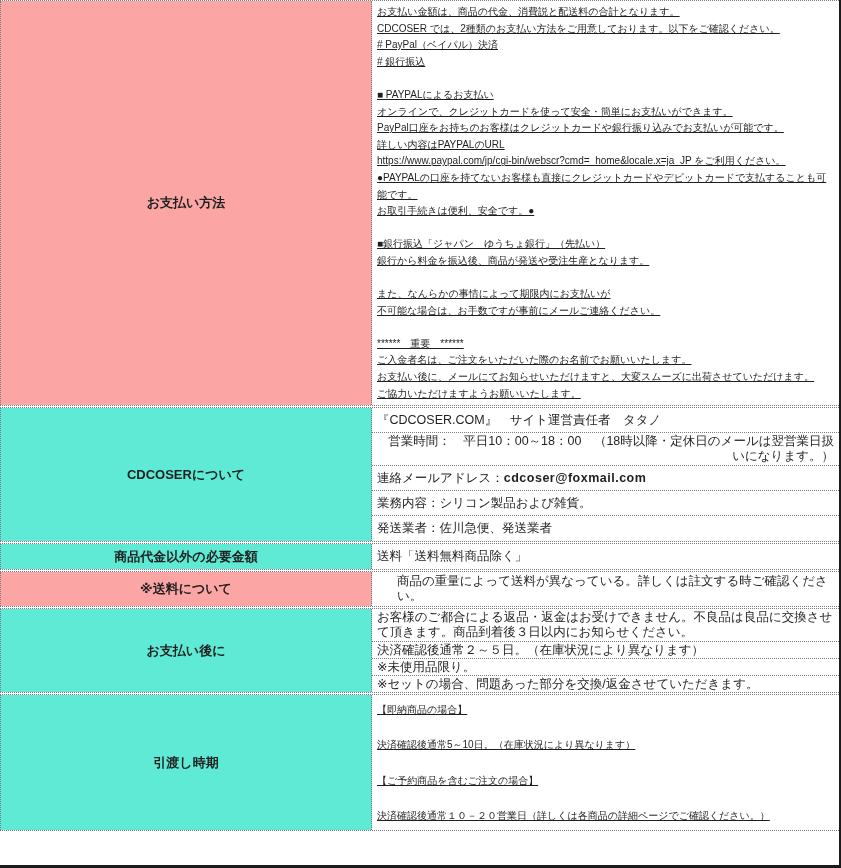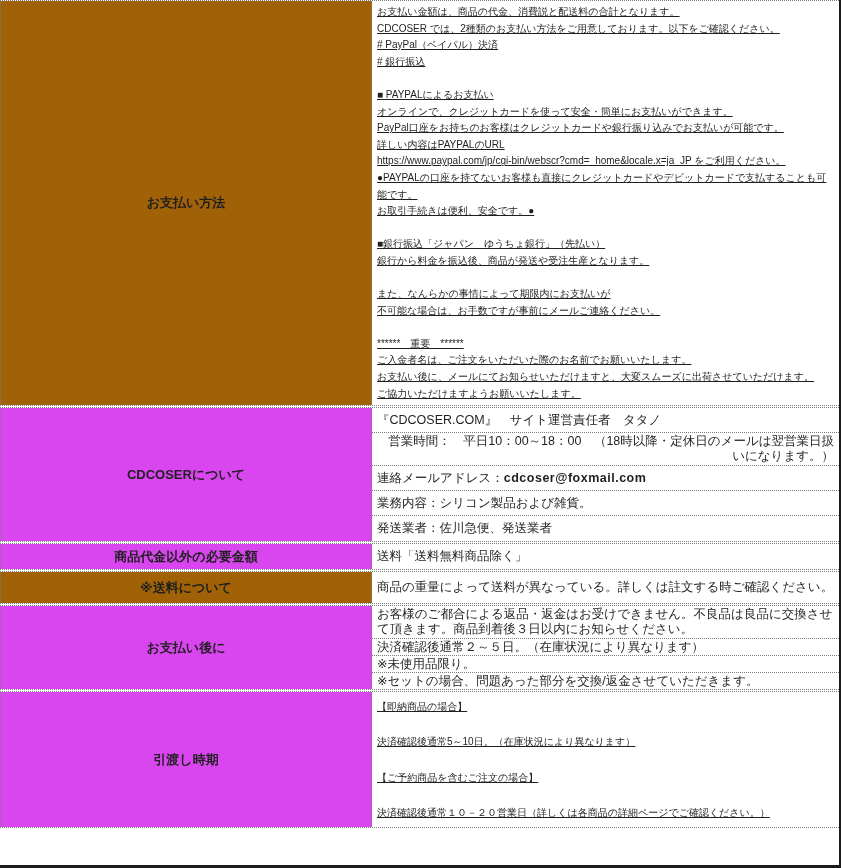--- a/index.html
+++ b/index.html
@@ -10,39 +10,39 @@
     border-bottom:3px solid #1b1b1b;
     font-family:"Liberation Sans","DejaVu Sans",sans-serif;
     color:#1f1f1f; overflow:hidden;
   }
   .row { display:flex; align-items:stretch; border-top:1px dotted #7d7d7d; border-bottom:1px dotted #7d7d7d; margin-top:1px; background:#ffffff; }
   .row:first-child { margin-top:0; }
   .rowheader {
     width:372px; flex:none; box-sizing:border-box;
     display:flex; align-items:center; justify-content:center;
     text-align:center; font-weight:bold; font-size:13px;
-    background:#d946ef;
+    background:#5eead4;
     border-left:1px dotted #7d7d7d; border-right:1px dotted #7d7d7d;
     padding:2px 6px;
   }
-  .rowheader.white-h { background:#a16207; }
+  .rowheader.white-h { background:#fca5a5; }
   .rowcontent { flex:1; min-width:0; display:flex; flex-direction:column; }
   .pre { white-space:pre-wrap; word-break:break-all; font-size:10px; line-height:16.6px; padding:3px 5px;text-decoration:underline; }
   .subcell {
     border-bottom:1px dotted #7d7d7d;
     display:flex; align-items:center;
     font-size:12.5px; line-height:15px; padding:1px 5px; box-sizing:border-box;
   }
   .subcell:last-child { border-bottom:none; }
   .h25 { min-height:25px;text-align:right; }
   .h14 { min-height:14px; line-height:14px; }
   .h29 { min-height:29px; }
   .single { font-size:12.5px; line-height:15px; padding:2px 5px; display:flex; align-items:center; }
   .mh21 { min-height:21px; }
-  .mh27 { min-height:27px; }
+  .mh27 { min-height:27px;margin-left:20px; }
   .email-bold { font-weight:bold; letter-spacing:0.5px; }
   .spaced { line-height:17.6px; padding:6px 5px; }
 </style>
 </head>
 <body>
 
 <div id="page">
 
   <div class="row">
     <div class="rowheader white-h">お支払い方法</div>

